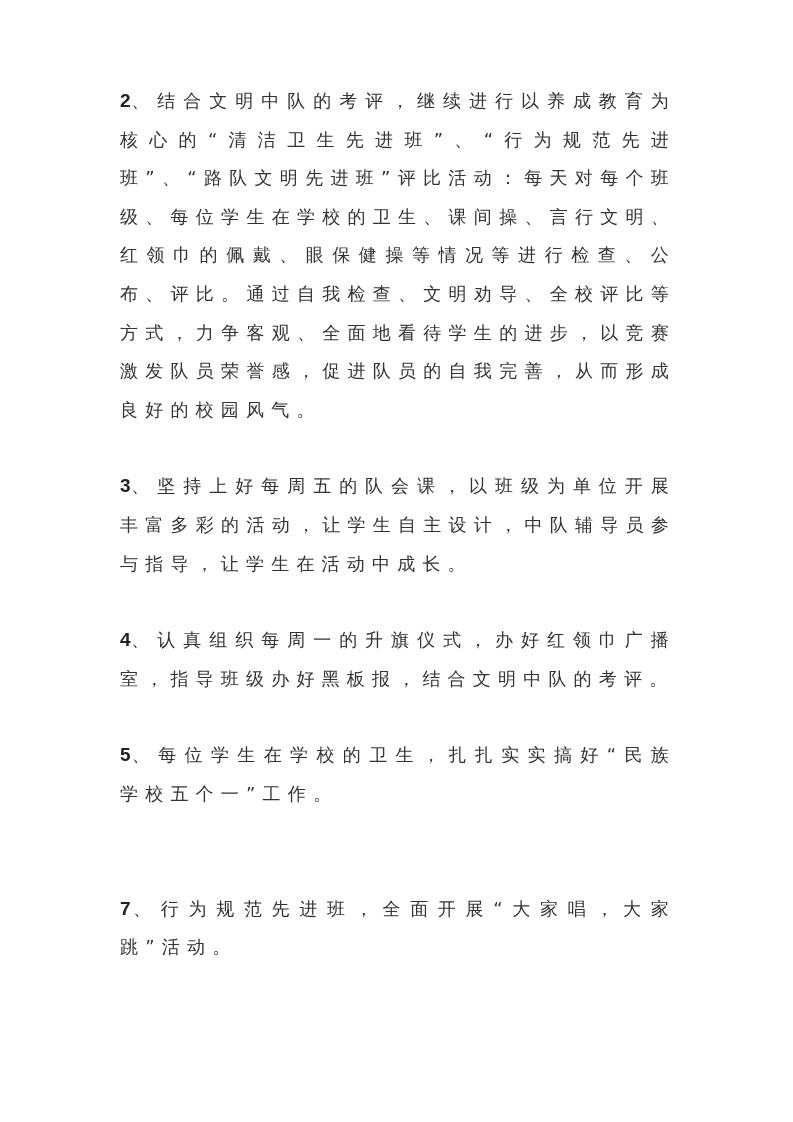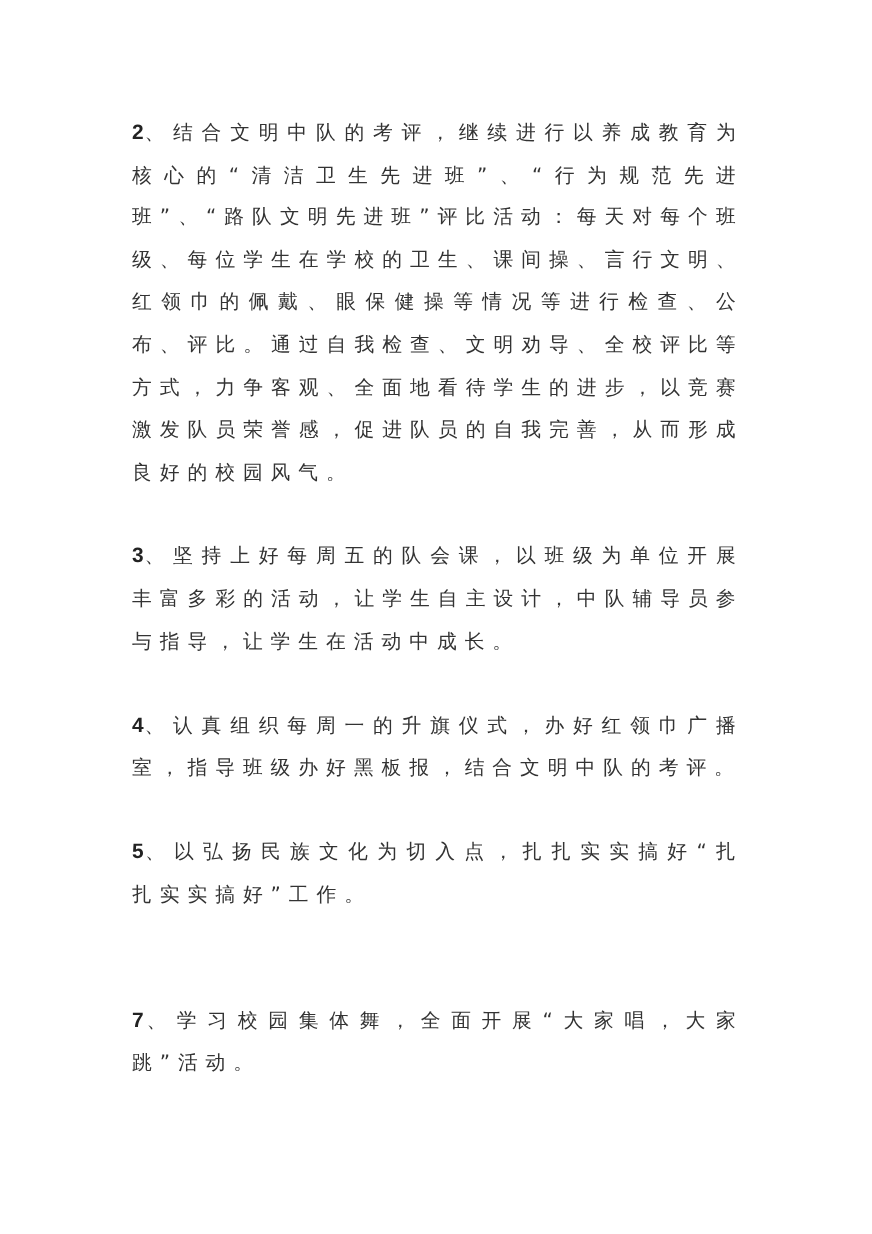--- a/index.html
+++ b/index.html
@@ -1,18 +1,18 @@
 <!DOCTYPE html>
 <html><head>
 <meta charset="utf-8">
 <style>
   html, body { margin: 0; padding: 0; background: #ffffff; }
   body { width: 793px; height: 1122px; position: relative; overflow: hidden; }
   .page {
-    position: absolute; left: 120px; top: 102px; width: 556px;
+    position: absolute; left: 120px; top: 82px; width: 556px;
     font-family: "DejaVu Sans", "Liberation Sans", sans-serif;
     color: #333333;
   }
   .para {
     font-size: 18px;
     line-height: 38.6px;
     letter-spacing: 7.2px;
     margin: 0;
     text-align: justify;
     text-align-last: left;
@@ -24,17 +24,17 @@
 </head>
 <body>
 
 <div class="page">
   <p class="para"><span class="num">2</span><span>、结合文明中队的考评，继续进行以养成教育为核心的“清洁卫生先进班”、“行为规范先进班”、“路队文明先进班”评比活动：每天对每个班级、每位学生在学校的卫生、课间操、言行文明、红领巾的佩戴、眼保健操等情况等进行检查、公布、评比。通过自我检查、文明劝导、全校评比等方式，力争客观、全面地看待学生的进步，以竞赛激发队员荣誉感，促进队员的自我完善，从而形成良好的校园风气。</span></p>
   <div class="gap"></div>
   <p class="para"><span class="num">3</span><span>、坚持上好每周五的队会课，以班级为单位开展丰富多彩的活动，让学生自主设计，中队辅导员参与指导，让学生在活动中成长。</span></p>
   <div class="gap"></div>
   <p class="para"><span class="num">4</span><span>、认真组织每周一的升旗仪式，办好红领巾广播室，指导班级办好黑板报，结合文明中队的考评。</span></p>
   <div class="gap"></div>
-  <p class="para"><span class="num">5</span><span>、以弘扬民族文化为切入点，扎扎实实搞好“扎扎实实搞好”工作。</span></p>
+  <p class="para"><span class="num">5</span><span>、每位学生在学校的卫生，扎扎实实搞好“民族学校五个一”工作。</span></p>
   <div class="gap"></div>
   <div class="gap"></div>
-  <p class="para"><span class="num">7</span><span>、学习校园集体舞，全面开展“大家唱，大家跳”活动。</span></p>
+  <p class="para"><span class="num">7</span><span>、行为规范先进班，全面开展“大家唱，大家跳”活动。</span></p>
 </div>
 
 </body></html>

